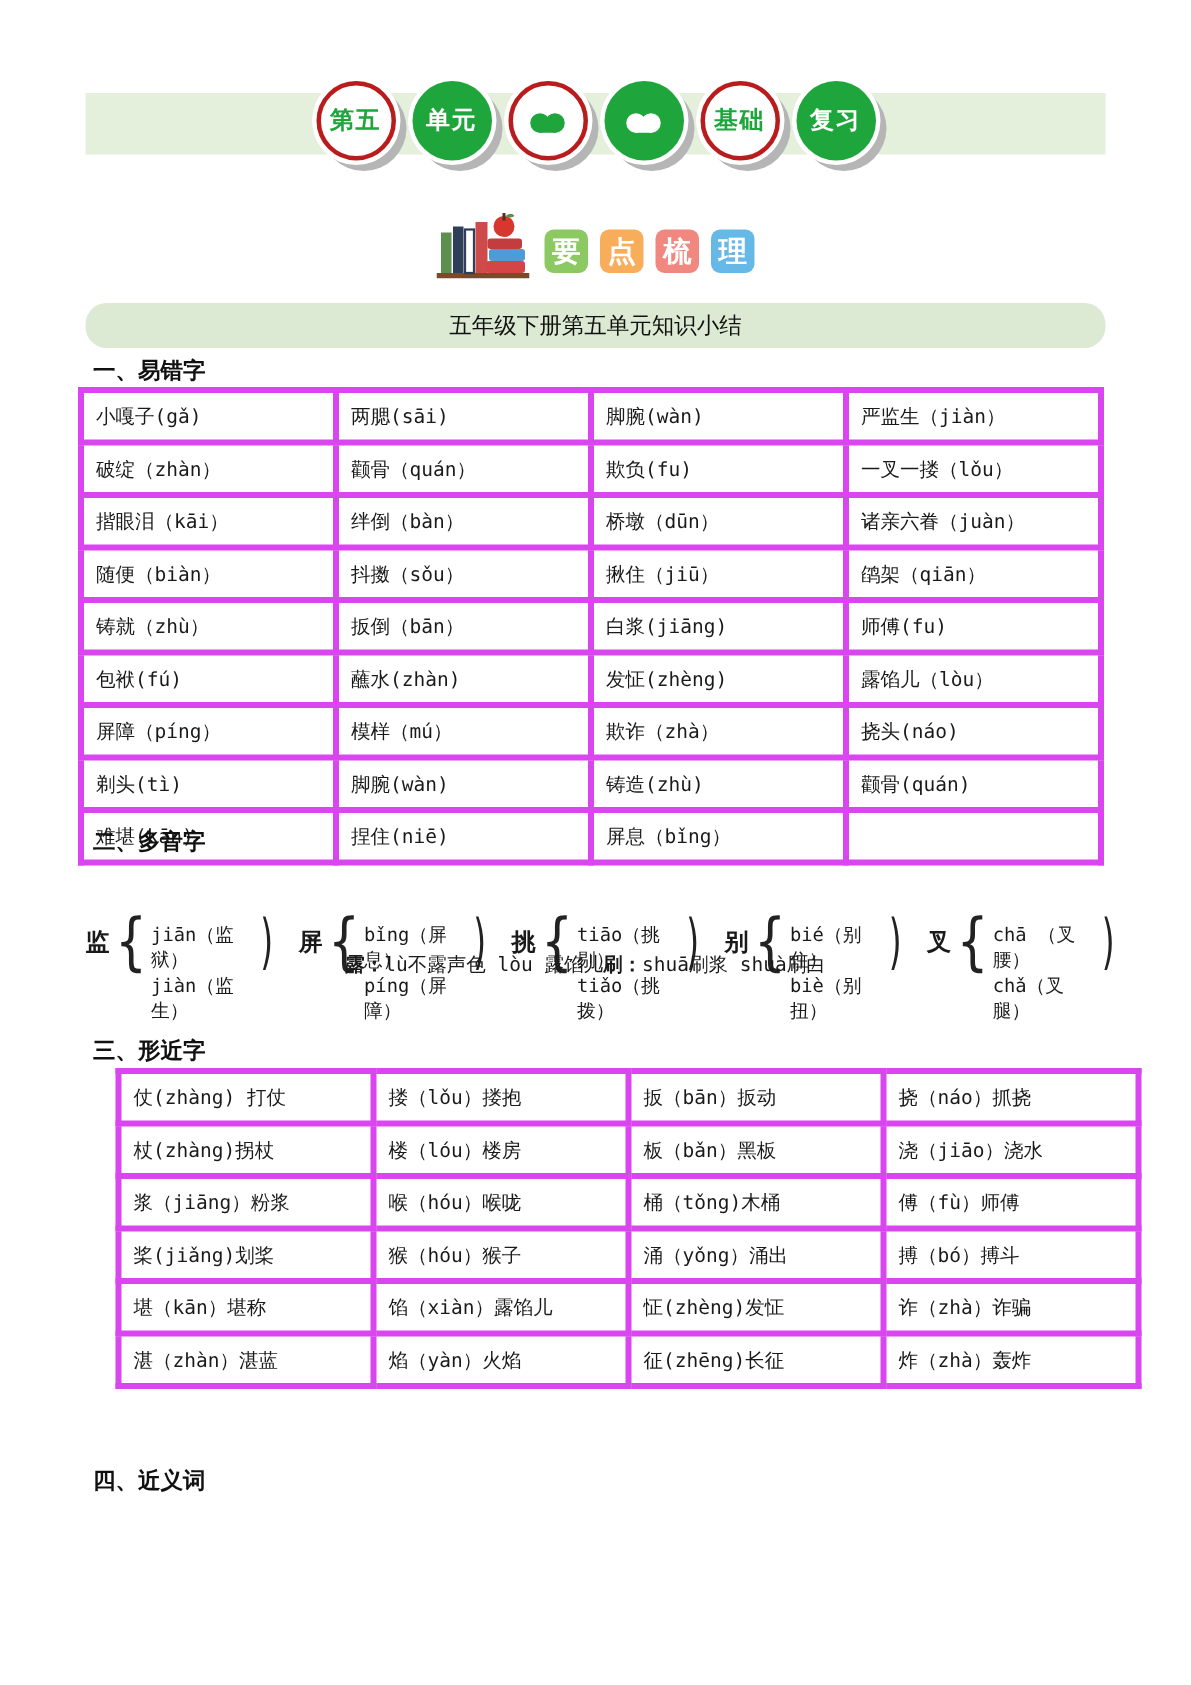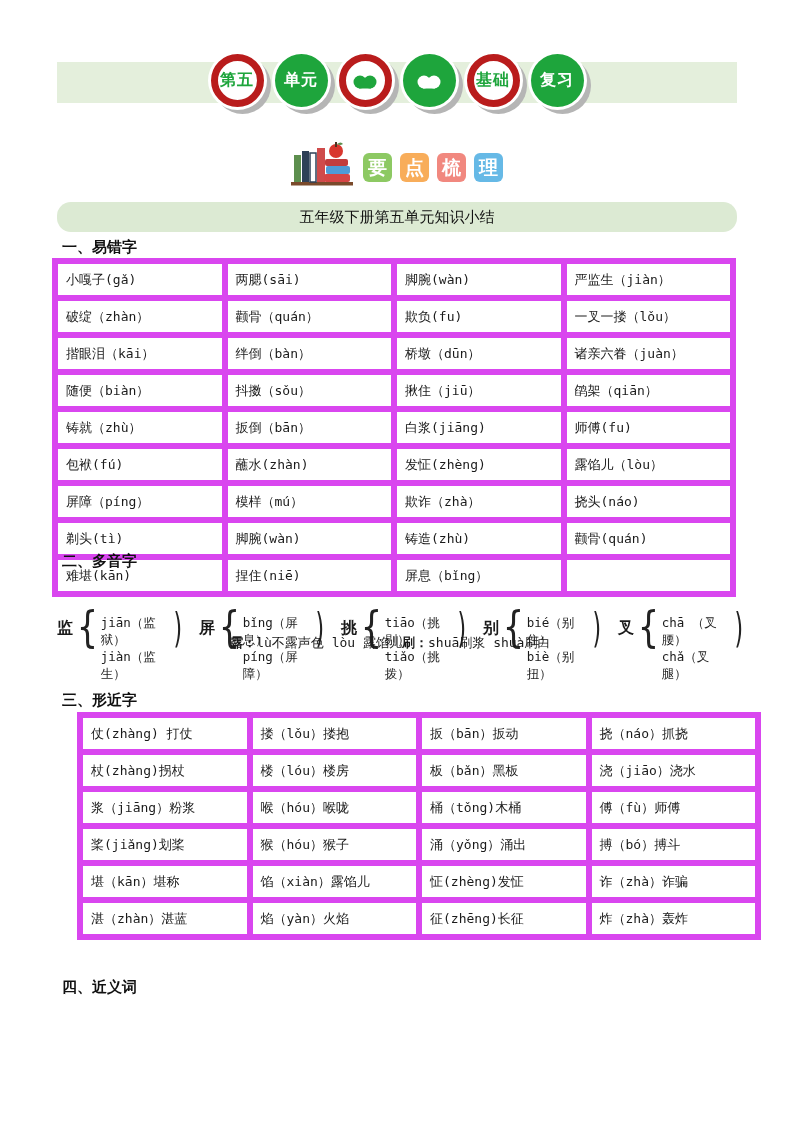--- a/index.html
+++ b/index.html
@@ -16,21 +16,21 @@
   .badge {
     box-sizing:border-box; width:53px; height:53px; border-radius:50%;
     display:flex; align-items:center; justify-content:center;
     font-weight:bold; font-size:16px; letter-spacing:1px;
   }
   .badge.filled {
     background:#1ea53c; color:#ffffff;
     box-shadow:0 0 0 3px #ffffff, 5px 5px 0 2px #b5b5b5;
   }
   .badge.outline {
-    background:#ffffff; color:#1ea53c; border:7px solid #b91c1c;
+    background:#ffffff; color:#1ea53c; border:3px solid #b91c1c;
     box-shadow:0 0 0 3px #ffffff, 5px 5px 0 2px #b5b5b5;
   }
   .badge svg {display:block;}
 
   
   .logo-row {position:absolute; left:0; top:138px; width:794px; display:flex; justify-content:center; align-items:flex-end; gap:10px;}
   .logo-tiles {display:flex; gap:8px; margin-bottom:6px;}
   .tile {
     width:29px; height:29px; border-radius:6px;
     display:flex; align-items:center; justify-content:center;
@@ -56,21 +56,21 @@
   #h4 {top:978px;}
 
   
   table.grid {
     position:absolute; left:52px; width:684px;
     border-collapse:collapse; table-layout:fixed;
   }
   #table1 {top:258px;}
   #table2 {top:712px;margin-left:25px;}
   table.grid td {
-    border:6px solid #d946ef; height:31px; padding:0 8px;
+    border:4px solid #d946ef; height:31px; padding:0 8px;
     font-size:13px; vertical-align:middle; white-space:nowrap; overflow:hidden;
     font-family:"DejaVu Sans Mono","DejaVu Sans",monospace;
   }
 
   
   .dyz-row {position:absolute; left:57px; top:574px; width:690px; display:flex; align-items:center; gap:13px;}
   .dyz-group {display:flex; align-items:center;}
   .dyz-char {font-size:16px; font-weight:bold; font-family:"DejaVu Sans","Liberation Sans",sans-serif;}
   .dyz-brace {font-size:42px; font-weight:normal; line-height:42px; transform:scaleX(0.8); margin:0 0 0 1px; color:#222;}
   .dyz-lines {display:flex; flex-direction:column; font-size:12.5px; line-height:17px; font-family:"DejaVu Sans Mono","DejaVu Sans",monospace;margin-top:40px;}

